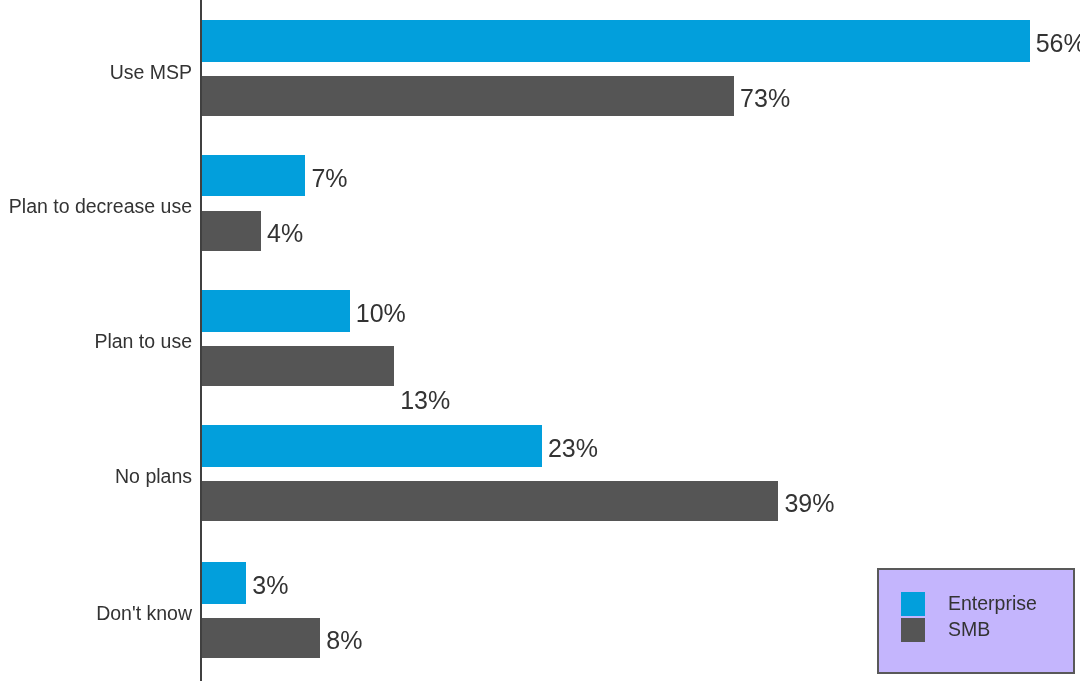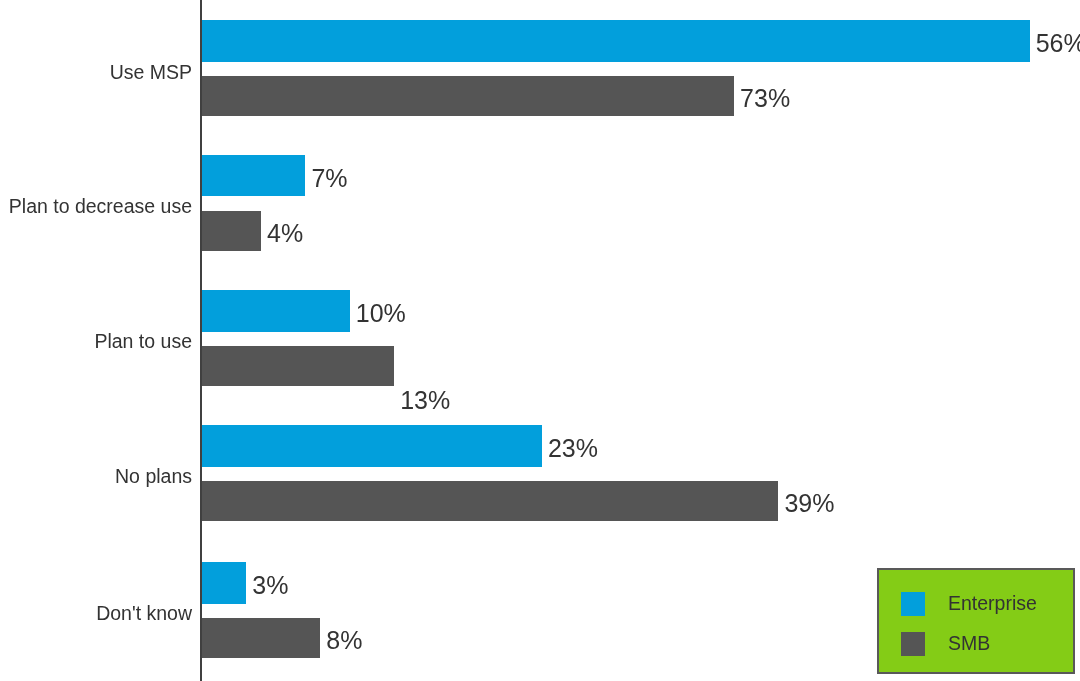--- a/index.html
+++ b/index.html
@@ -52,31 +52,31 @@
   }
 
   
   #legend {
     position: absolute;
     left: 877px;
     top: 568px;
     width: 198px;
     height: 106px;
     border: 2px solid #595959;
-    background: #84cc16;
+    background: #c4b5fd;
     box-sizing: border-box;
   }
   .legend-row {
     position: absolute;
     left: 22px;
     display: flex;
     align-items: center;
   }
   .legend-row.r0 { top: 22px; }
-  .legend-row.r1 { top: 62px; }
+  .legend-row.r1 { top: 48px; }
   .legend-swatch {
     width: 24px;
     height: 24px;
     flex: 0 0 auto;
   }
   .legend-swatch.sw-enterprise { background: #029FDC; }
   .legend-swatch.sw-smb        { background: #555555; }
   .legend-label {
     margin-left: 23px;
     font-size: 19.5px;

